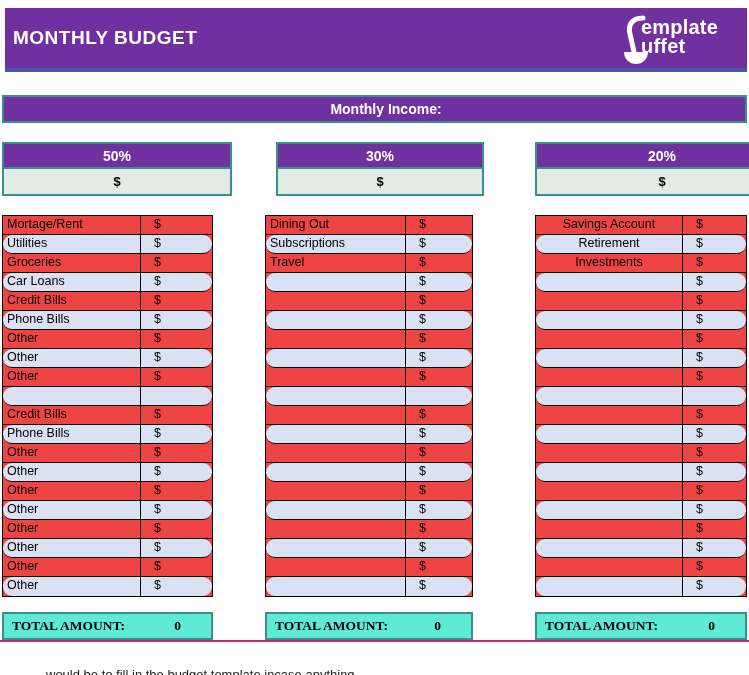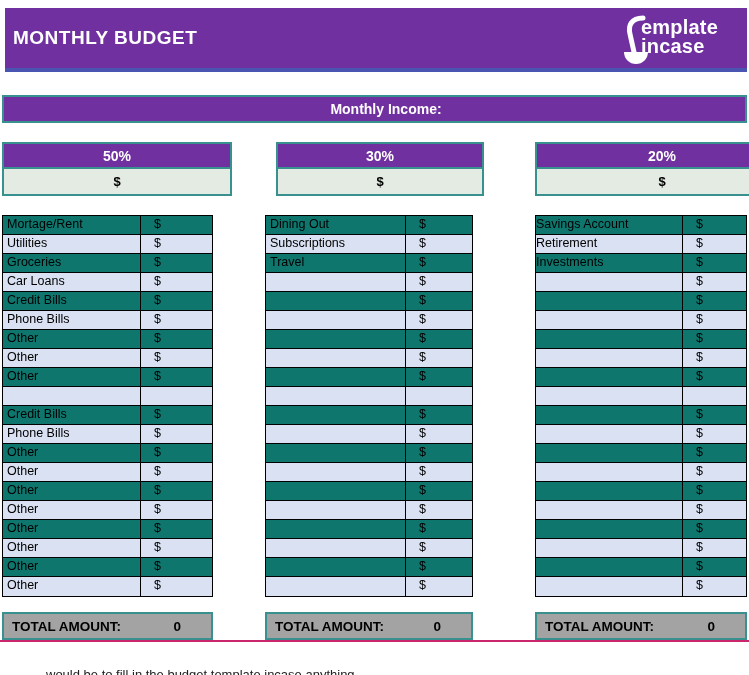--- a/index.html
+++ b/index.html
@@ -30,38 +30,38 @@
   .colwrap.c3 { left:535px; width:254px; }
 
   .pct-box { height:27px; background:#7030A0; border:2px solid #38918F;
     display:flex; align-items:center; justify-content:center; }
   .pct-box span { color:#fff; font-weight:bold; font-size:14px; }
   .cur-box { height:27px; background:#E4EBE2; border:2px solid #38918F; border-top:none;
     display:flex; align-items:center; justify-content:center; }
   .cur-box span { color:#000; font-weight:bold; font-size:13px; }
 
   
-  .table { position:absolute; top:215px; border:1.5px solid #000; background:#0f766e; }
+  .table { position:absolute; top:215px; border:1.5px solid #000; background:#ef4444; }
   .table.c1 { left:2px;   width:211px; }
   .table.c2 { left:265px; width:208px; }
   .table.c3 { left:535px; width:212px; }
   .trow { height:19px; display:flex; border-bottom:1px solid #000; }
   .trow:last-child { border-bottom:none; }
-  .trow.alt { background:#D9E1F2; }
+  .trow.alt { background:#D9E1F2;border-radius:9px; }
   .cell { font-size:12.5px; line-height:17px; color:#000; overflow:hidden; white-space:nowrap; }
   .cell.label { flex:1; border-right:1px solid #000; padding-left:4px; }
-  .table.c3 .cell.label { padding-left:0; }
+  .table.c3 .cell.label { text-align:center; padding-left:0; }
   .cell.value { padding-left:13px; }
   .table.c1 .cell.value { width:71px; }
   .table.c2 .cell.value { width:66px; }
   .table.c3 .cell.value { width:63px; }
 
   
-  .total-box { position:absolute; top:612px; height:28px; background:#a3a3a3;
-    border:2px solid #38918F; display:flex; align-items:center; }
+  .total-box { position:absolute; top:612px; height:28px; background:#5eead4;
+    border:2px solid #38918F; display:flex; align-items:center;font-family:Liberation Serif, serif; }
   .total-box.c1 { left:2px;   width:211px; }
   .total-box.c2 { left:265px; width:208px; }
   .total-box.c3 { left:535px; width:212px; }
   .total-label { font-weight:bold; font-size:13.5px; padding-left:8px; color:#000; }
   .total-value { font-weight:bold; font-size:13.5px; margin-left:auto; margin-right:30px; color:#000; }
 
   .pink-line { position:absolute; left:0; right:0; top:640px; height:2px; background:#C9266B; }
 
   .footer-note { position:absolute; left:46px; top:667px; font-size:13px; color:#222;
     white-space:nowrap; }
@@ -71,21 +71,21 @@
 
 <div class="header-band">
   <div class="header-title">MONTHLY BUDGET</div>
   <div class="logo">
     <svg viewBox="0 0 100 56">
       <path d="M22 4 C10 4 7 12 9 20 L13 38" stroke="#fff" stroke-width="5" fill="none" stroke-linecap="round"></path>
       <path d="M3 38 L27 38 A12 12 0 0 1 3 38 Z" fill="#fff"></path>
     </svg>
     <div class="logo-text">
       <div>emplate</div>
-      <div>incase</div>
+      <div>uffet</div>
     </div>
   </div>
 </div>
 
 <div class="income-bar">
   <span>Monthly Income:</span>
 </div>
 
 <div class="colwrap c1">
   <div class="pct-box">

